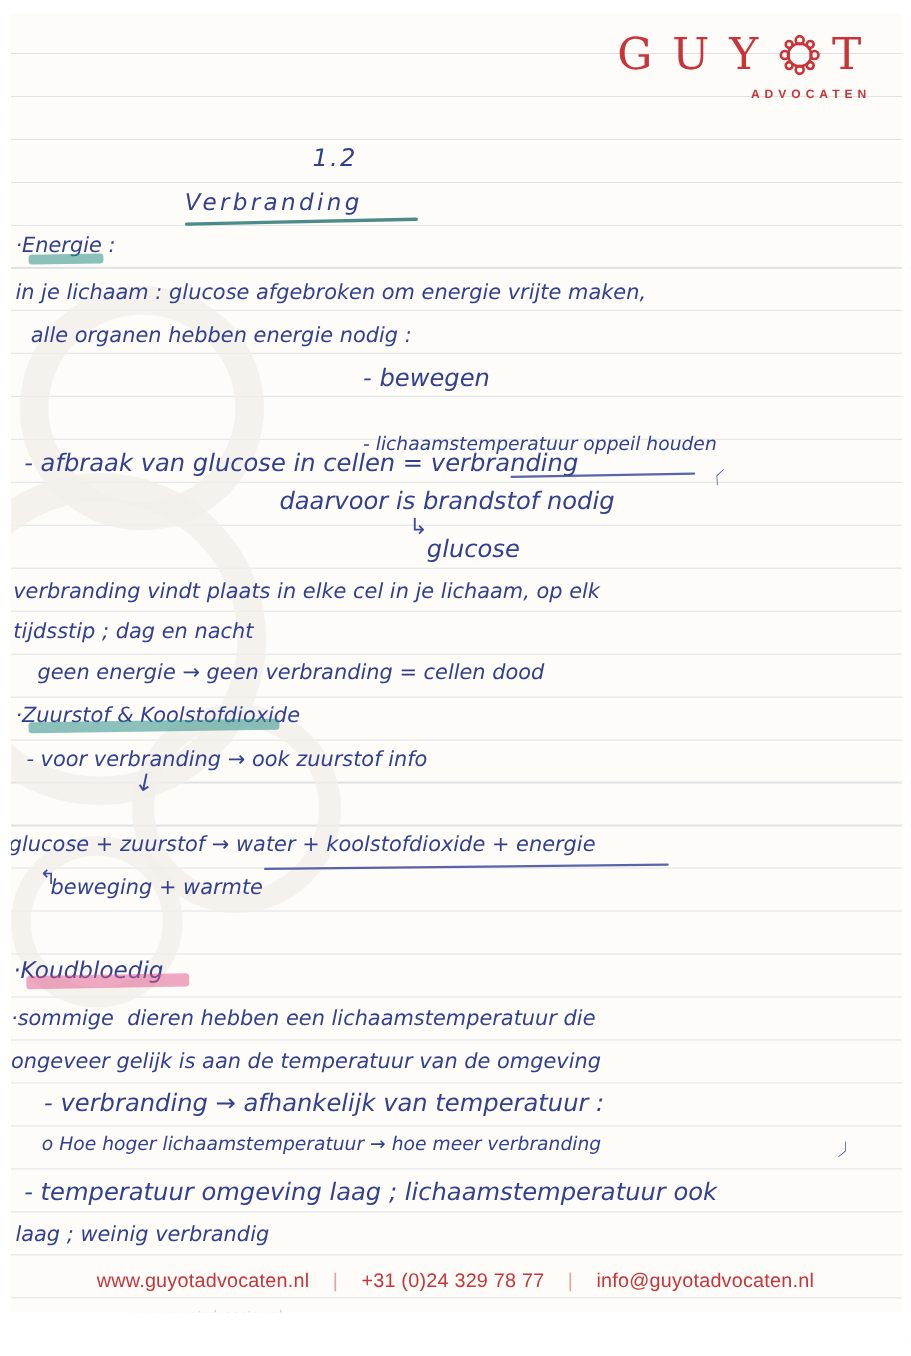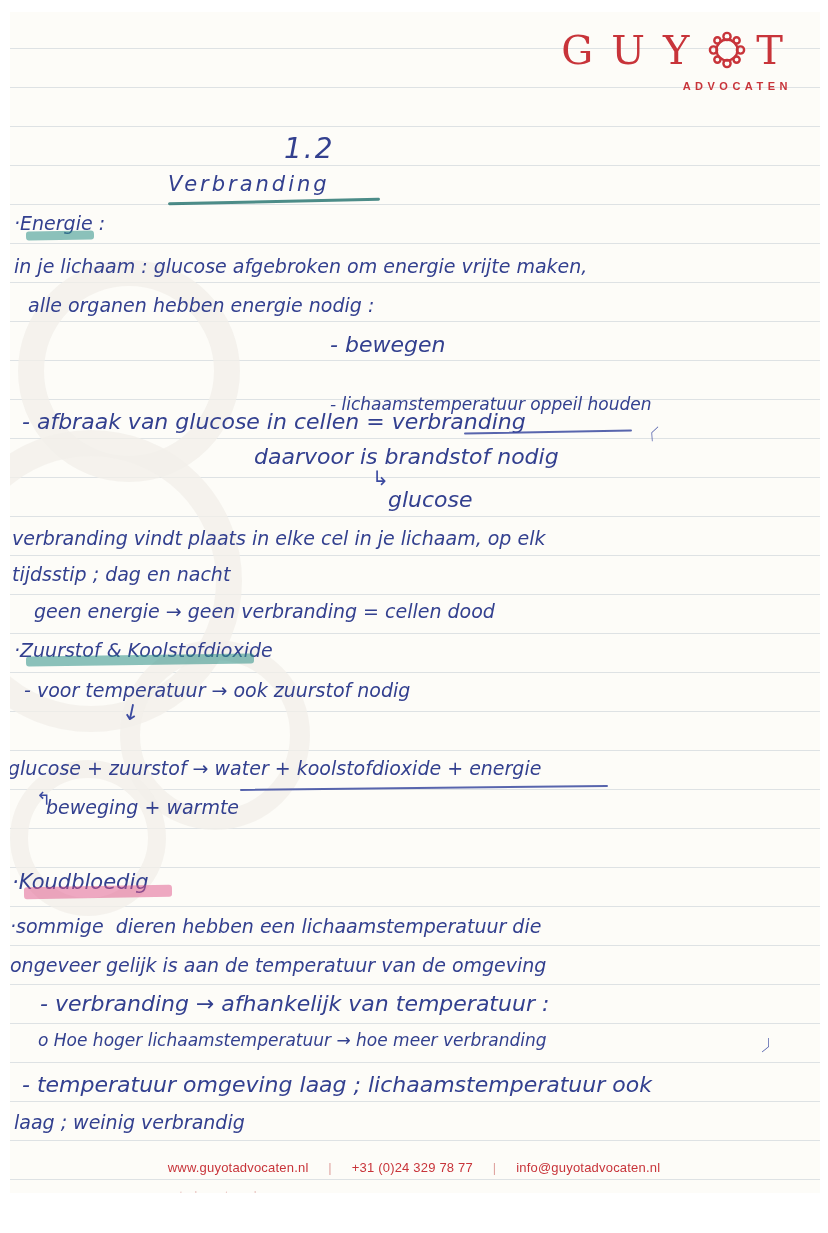--- a/index.html
+++ b/index.html
@@ -91,21 +91,21 @@
     font-family: "DejaVu Sans", sans-serif;
     color: #2f3c8c;
     white-space: pre;
     transform-origin: left center;
   }
   .ink-blue  { color: #33408f; }
   .s17 { font-size: 17px; }
   .s18 { font-size: 22px; }
   .s19 { font-size: 19px; }
   .s20 { font-size: 21px; }
-  .s22 { font-size: 28px; }
+  .s22 { font-size: 22px; }
 
   .slant { font-style: italic; }
 
   
   .hl {
     position: absolute;
     background: #2e8f87;
     opacity: .55;
     border-radius: 3px;
   }
@@ -129,21 +129,21 @@
   }
 
   
   #footer {
     position: absolute;
     left: 0; right: 0;
     bottom: 58px;
     text-align: center;
     color: #c8343a;
     font-family: "Liberation Sans", sans-serif;
-    font-size: 13px;
+    font-size: 18px;
     letter-spacing: .2px;
   }
   #footer span.sep { color: #e0a3a0; margin: 0 16px; }
   #footer-ghost {
     position: absolute;
     left: 120px;
     bottom: 30px;
     color: #e4b9b6;
     font-family: "Liberation Sans", sans-serif;
     font-size: 13px;
@@ -233,21 +233,21 @@
 
   <div class="hw ink-blue s19 slant" style="left:12px; top:527px;">verbranding vindt plaats in elke cel in je lichaam, op elk</div>
 
   <div class="hw ink-blue s19 slant" style="left:12px; top:563px;">tijdsstip ; dag en nacht</div>
 
   <div class="hw ink-blue s19 slant" style="left:34px; top:600px;">geen energie → geen verbranding = cellen dood</div>
 
   <div class="hw ink-blue s19 slant" style="left:14px; top:639px;">·Zuurstof &amp; Koolstofdioxide</div>
   <div class="hl" style="left:26px; top:655px; width:228px; height:10px; transform:rotate(-0.8deg);"></div>
 
-  <div class="hw ink-blue s19 slant" style="left:24px; top:679px;">- voor temperatuur → ook zuurstof nodig</div>
+  <div class="hw ink-blue s19 slant" style="left:24px; top:679px;">- voor verbranding → ook zuurstof info</div>
   <div class="arrow" style="left:122px; top:700px; font-size:22px; transform:rotate(12deg);">↓</div>
 
   <div class="hw ink-blue s19 slant" style="left:8px; top:757px;">glucose + zuurstof → water + koolstofdioxide + energie</div>
   <div class="ul" style="left:240px; top:787px; width:368px; transform:rotate(-0.6deg);"></div>
 
   <div class="hw ink-blue s19 slant" style="left:46px; top:796px;">beweging + warmte</div>
   <div class="arrow" style="left:36px; top:788px; font-size:18px;">↰</div>
 
   <div class="hw ink-blue s20 slant" style="left:12px; top:870px;">·Koudbloedig</div>
   <div class="hl pink" style="left:24px; top:886px; width:148px; height:12px; transform:rotate(-1deg);"></div>

